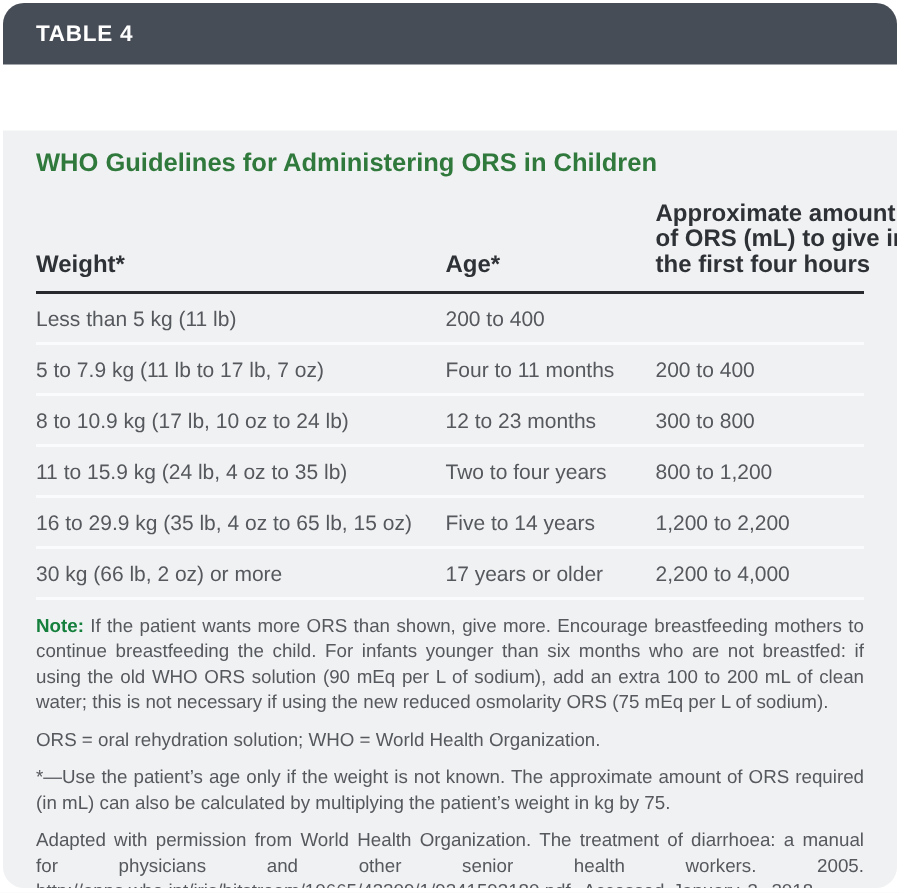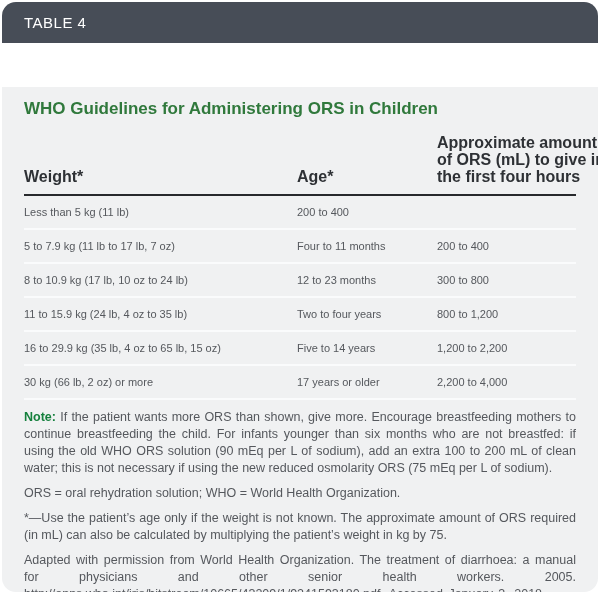--- a/index.html
+++ b/index.html
@@ -20,21 +20,21 @@
   .label-bar {
     background: #474d57;
     height: 41px;
     display: flex;
     align-items: center;
     padding: 0 22px;
   }
   .label-bar .label-text {
     color: #ffffff;
     font-size: 15px;
-    font-weight: normal;
+    font-weight: bold;
     letter-spacing: 0.5px;
   }
   .panel {
     background: #f0f1f2;
     height: 549px;
     padding: 12px 22px 0 22px;
     margin-top: 44px;
   }
   .panel-title {
     color: #30793c;
@@ -56,21 +56,21 @@
     font-weight: bold;
     color: #2e3135;
     line-height: 17px;
   }
   .th-amount { white-space: pre; }
   .trow {
     border-bottom: 2px solid #fafbfc;
     padding: 8px 0;
   }
   .td {
-    font-size: 11px;
+    font-size: 14px;
     color: #55585d;
     line-height: 16px;
   }
   .td-weight { white-space: nowrap; }
   .td-age { white-space: pre-line; padding-right: 6px; }
   .td-amount { white-space: nowrap; }
   .notes { padding-top: 1px; }
   .note-p {
     margin-top: 8px;
     font-size: 12.5px;

